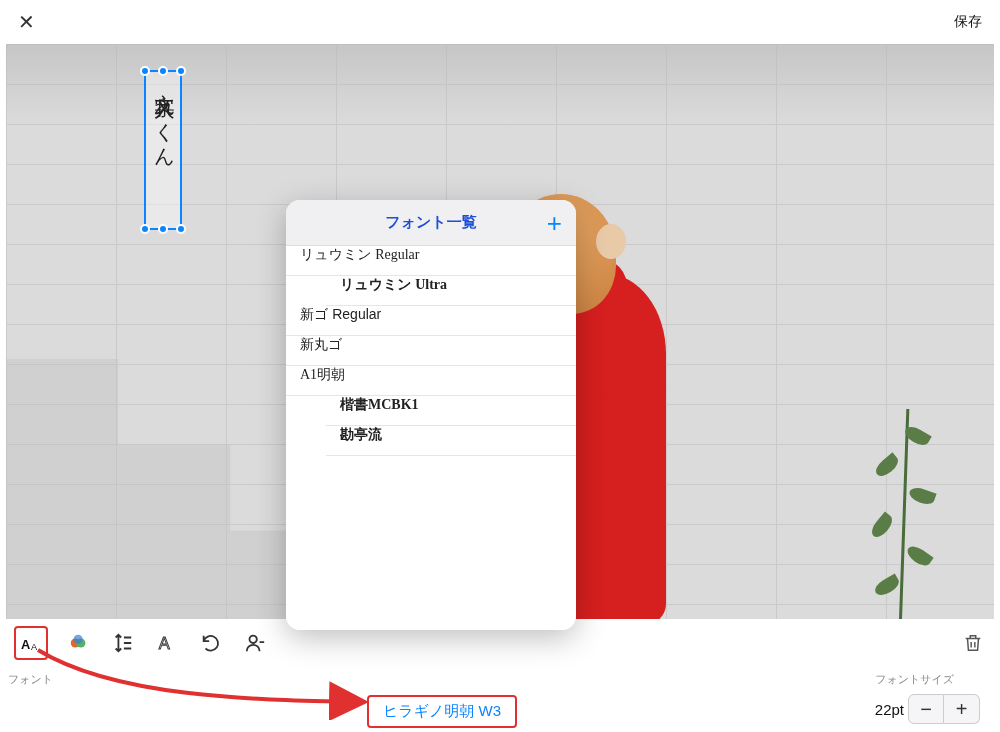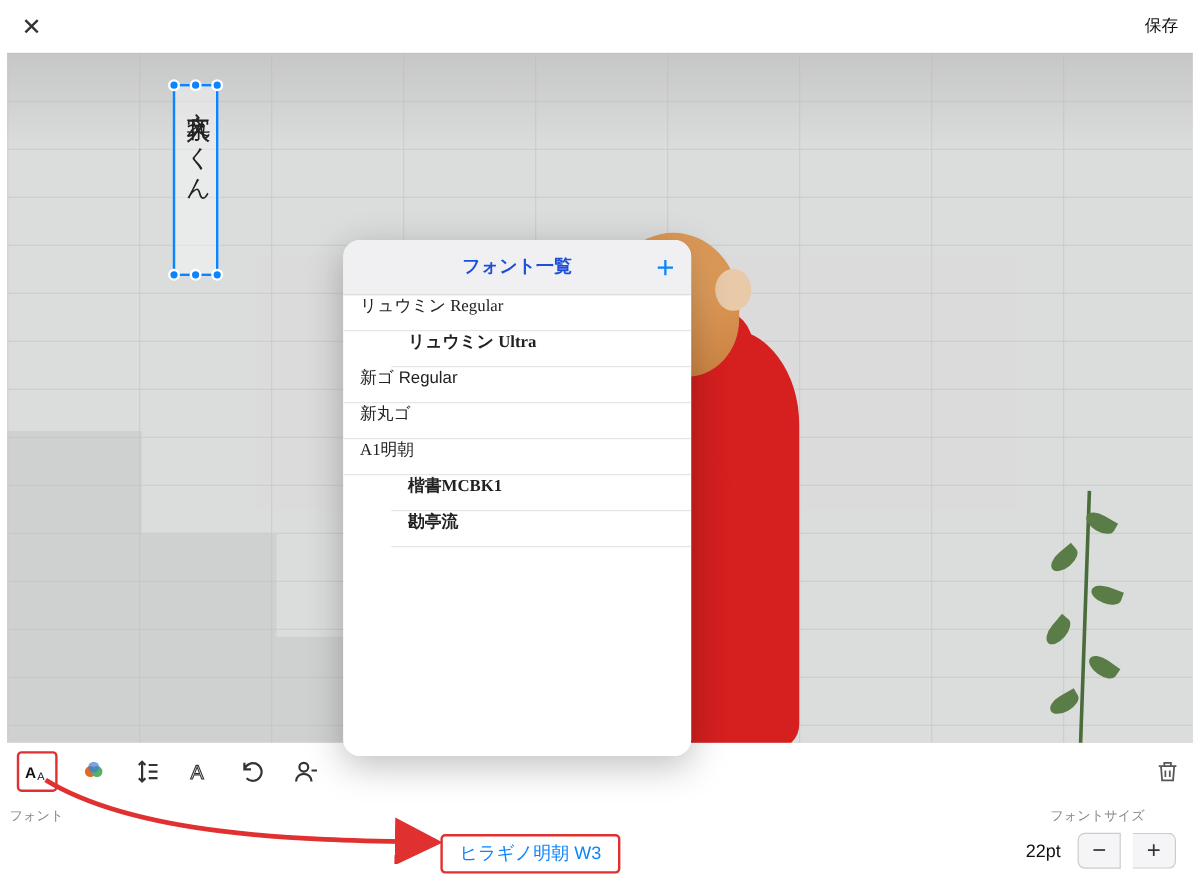--- a/index.html
+++ b/index.html
@@ -63,21 +63,21 @@
   .tool-btn svg { width:22px; height:22px; }
   .spacer { flex:1; }
   .trash { margin-left:auto; }
   .tool-active-ring { border:2px solid #e03030; border-radius:4px; padding:2px; }
 
   .labels { position:absolute; left:8px; right:8px; top:672px; display:flex; font-size:11px; color:#888;}
   .labels .right { margin-left:auto; margin-right:38px;}
 
   .bottombar { position:absolute; left:0; right:0; top:690px; height:42px; display:flex; align-items:center; padding:0 33px;}
   .font-name-btn { margin:0 auto; border:2px solid #e03030; border-radius:4px; padding:5px 14px; color:#0a84ff; font-size:15px; cursor:pointer; transform:translateX(-58px);}
-  .size-group { position:absolute; right:20px; top:4px; display:flex; align-items:center; gap:10px;}
+  .size-group { position:absolute; right:20px; top:4px; display:flex; align-items:center; }
   .size-val { font-size:15px; color:#111; margin-right:4px;}
   .stepper { width:36px; height:30px; border:1px solid #ccc; background:#f5f5f7; display:flex; align-items:center; justify-content:center; font-size:20px; color:#333; cursor:pointer;}
   .stepper.minus{border-radius:6px 0 0 6px;} .stepper.plus{border-radius:0 6px 6px 0; border-left:none;}
 
   
   .arrow-svg { position:absolute; left:20px; top:640px; width:360px; height:80px; pointer-events:none; }
 </style>
 </head>
 <body>
 

